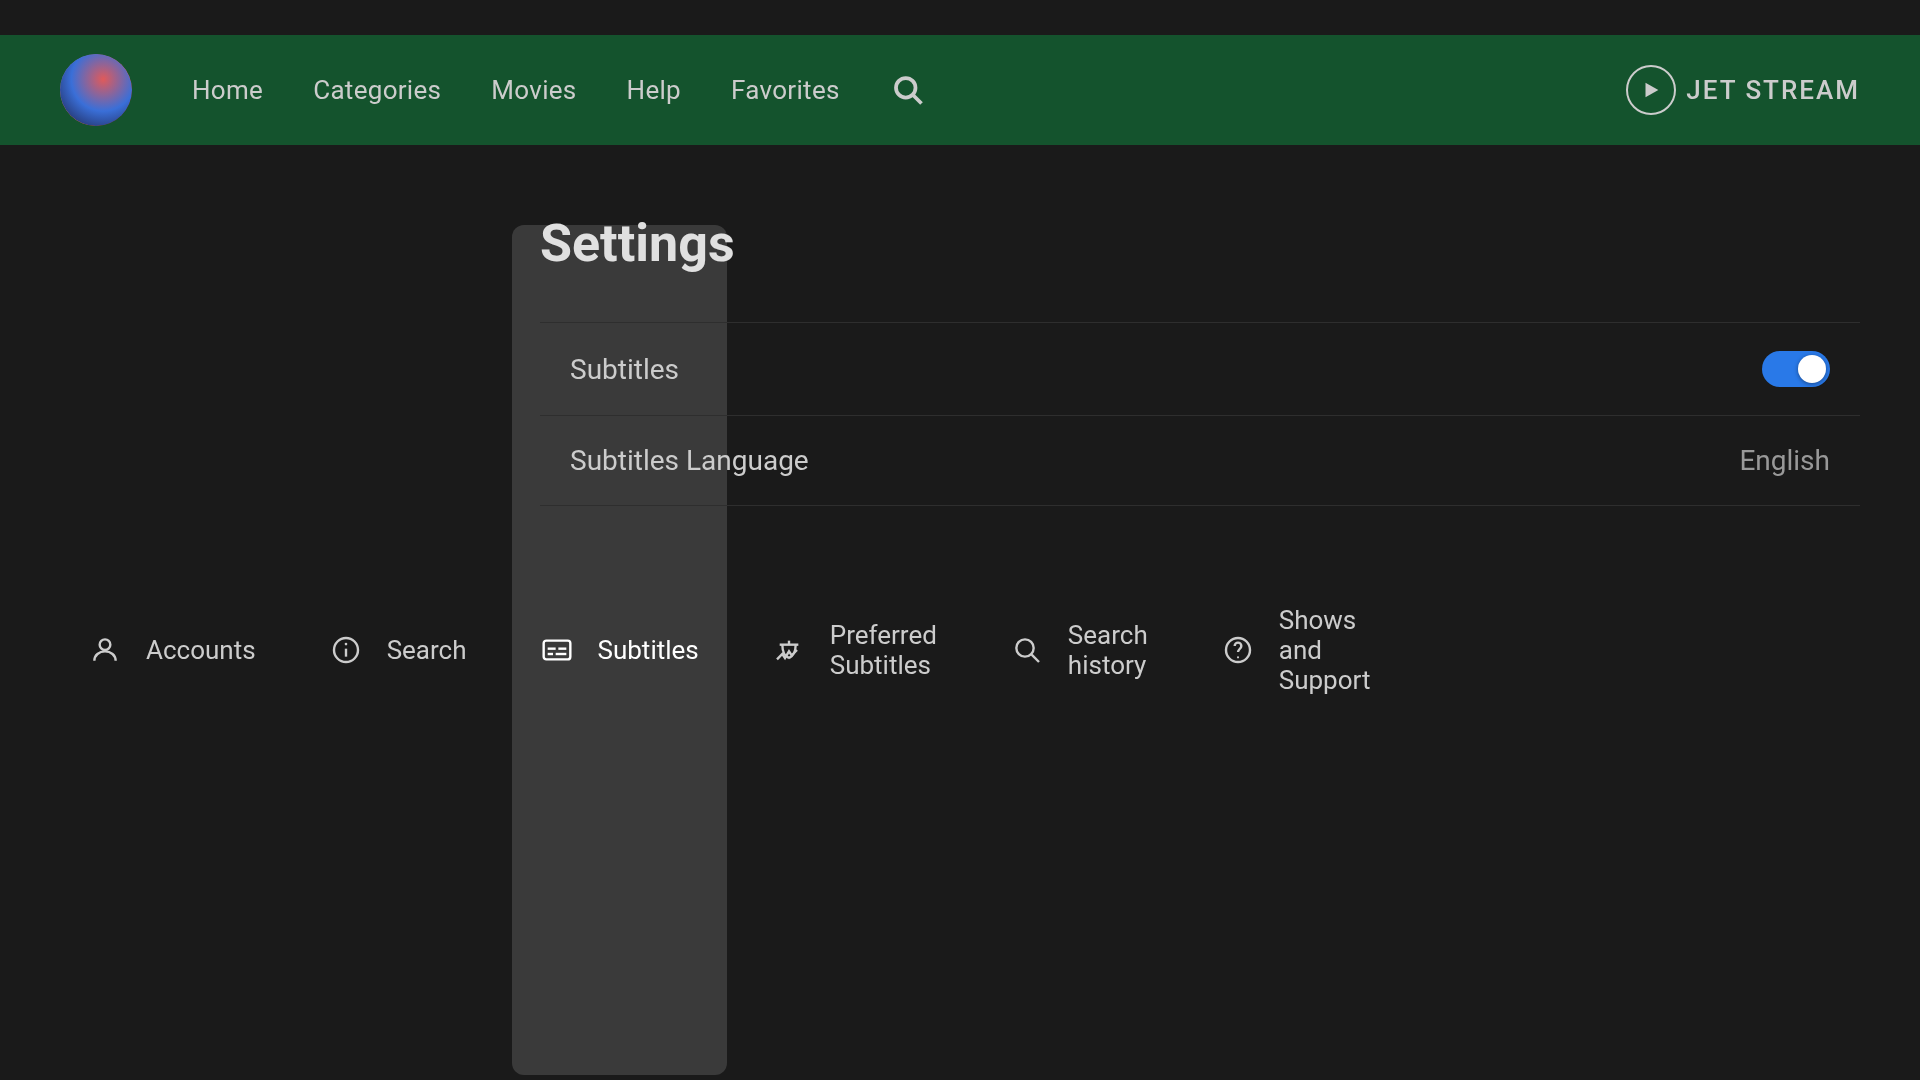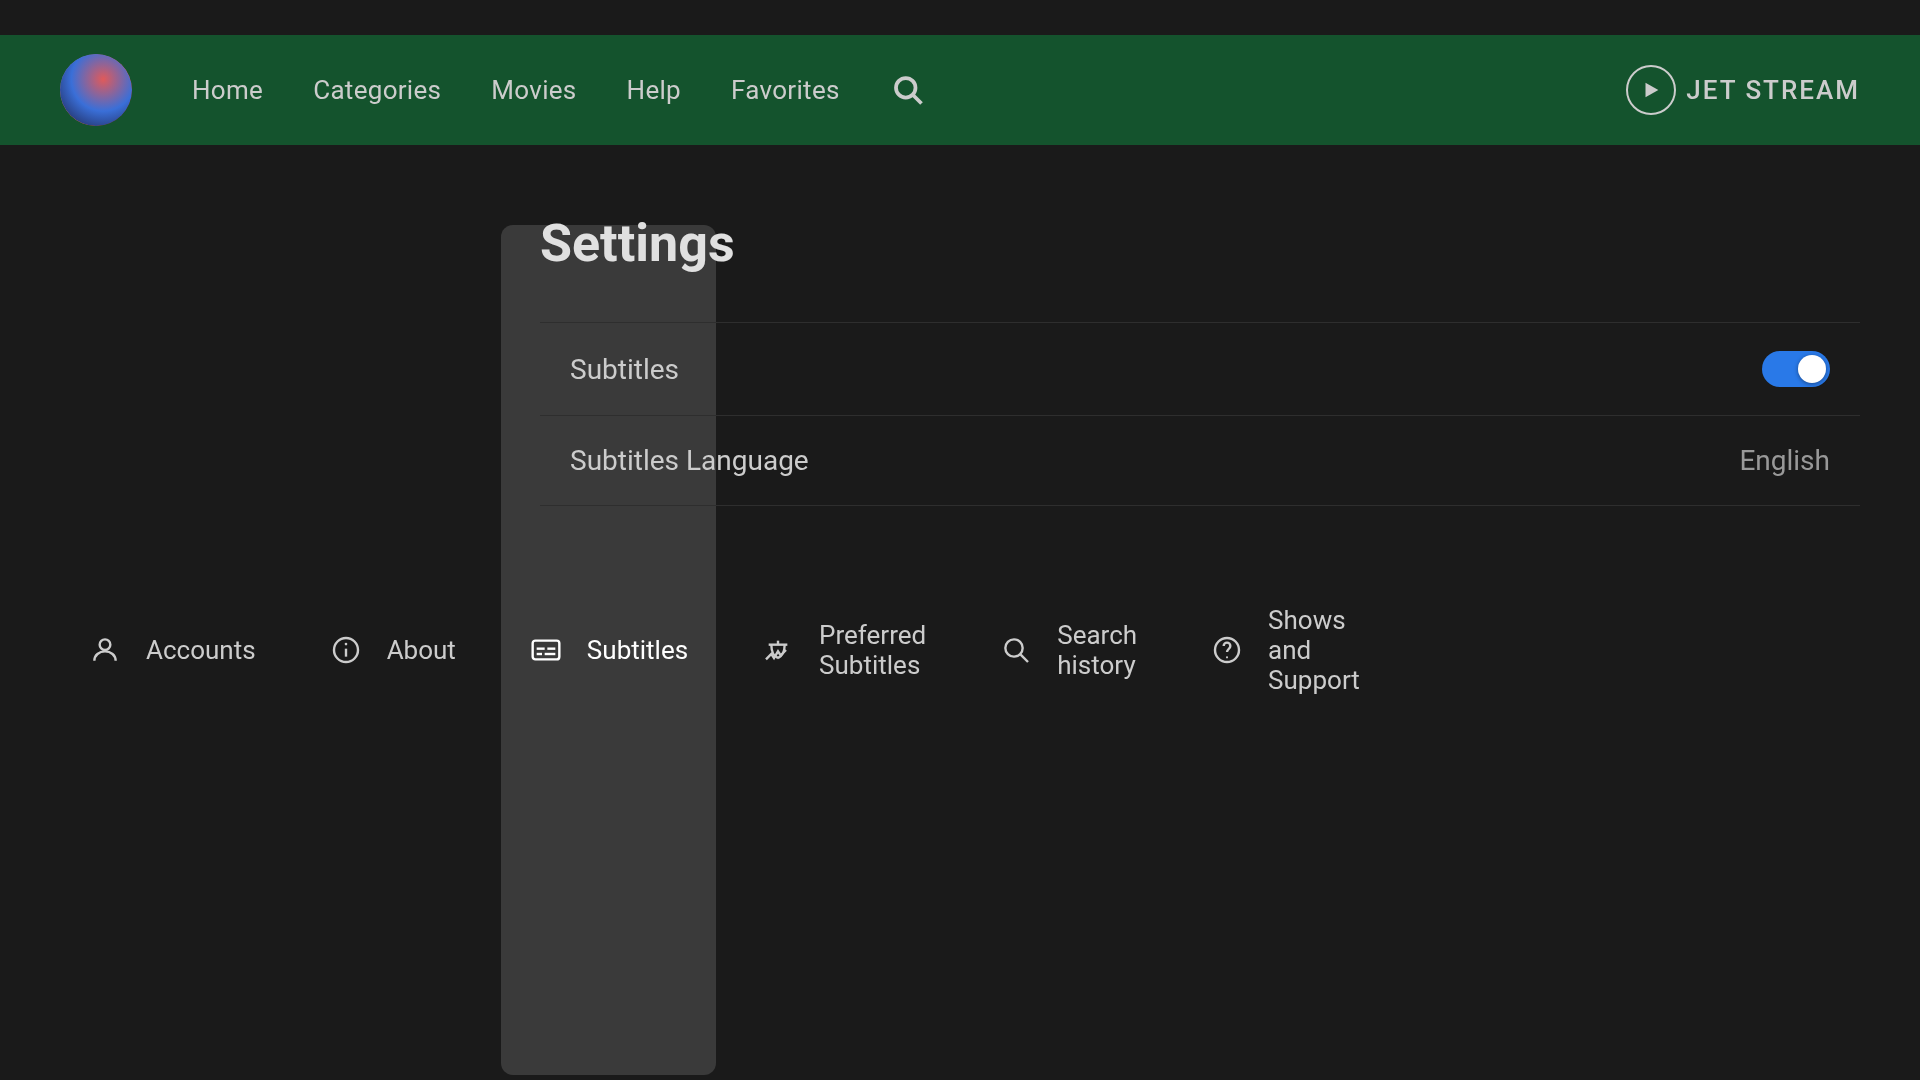--- a/index.html
+++ b/index.html
@@ -277,21 +277,21 @@
 
     <div class="sidebar-item">
       <div class="sidebar-icon">
         <svg viewBox="0 0 24 24">
           <circle cx="12" cy="12" r="9"></circle>
           <line x1="12" y1="11" x2="12" y2="17"></line>
           <circle cx="12" cy="8" r="0.5" fill="#cccccc" stroke="none"></circle>
           <circle cx="12" cy="7.5" r="1" fill="#cccccc" stroke="none"></circle>
         </svg>
       </div>
-      <span>About</span>
+      <span>Search</span>
     </div>
 
     <div class="sidebar-item active">
       <div class="sidebar-icon">
         <svg viewBox="0 0 24 24">
           <rect x="2" y="5" width="20" height="14" rx="2"></rect>
           <line x1="5" y1="11" x2="11" y2="11"></line>
           <line x1="13" y1="11" x2="19" y2="11"></line>
           <line x1="5" y1="15" x2="9" y2="15"></line>
           <line x1="11" y1="15" x2="19" y2="15"></line>

